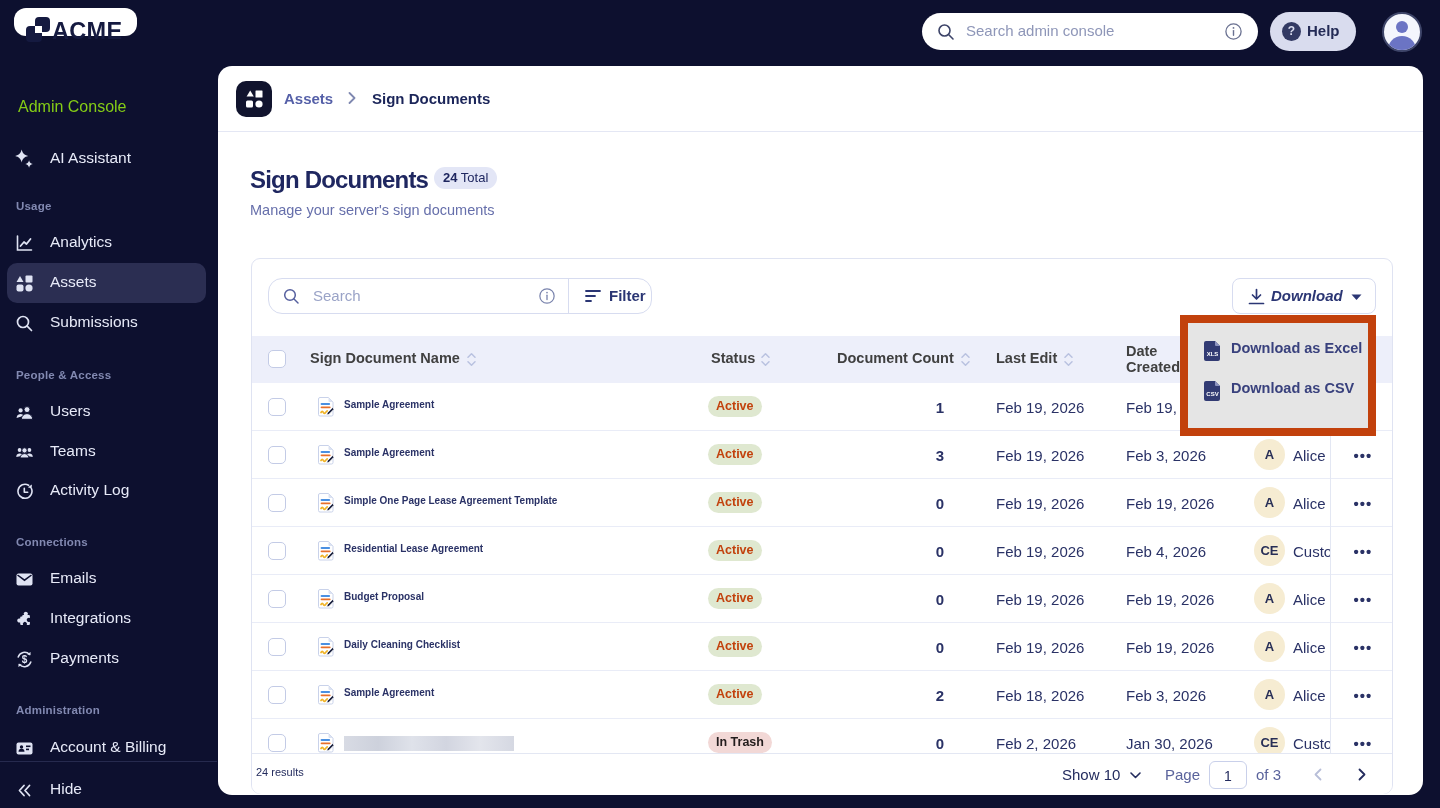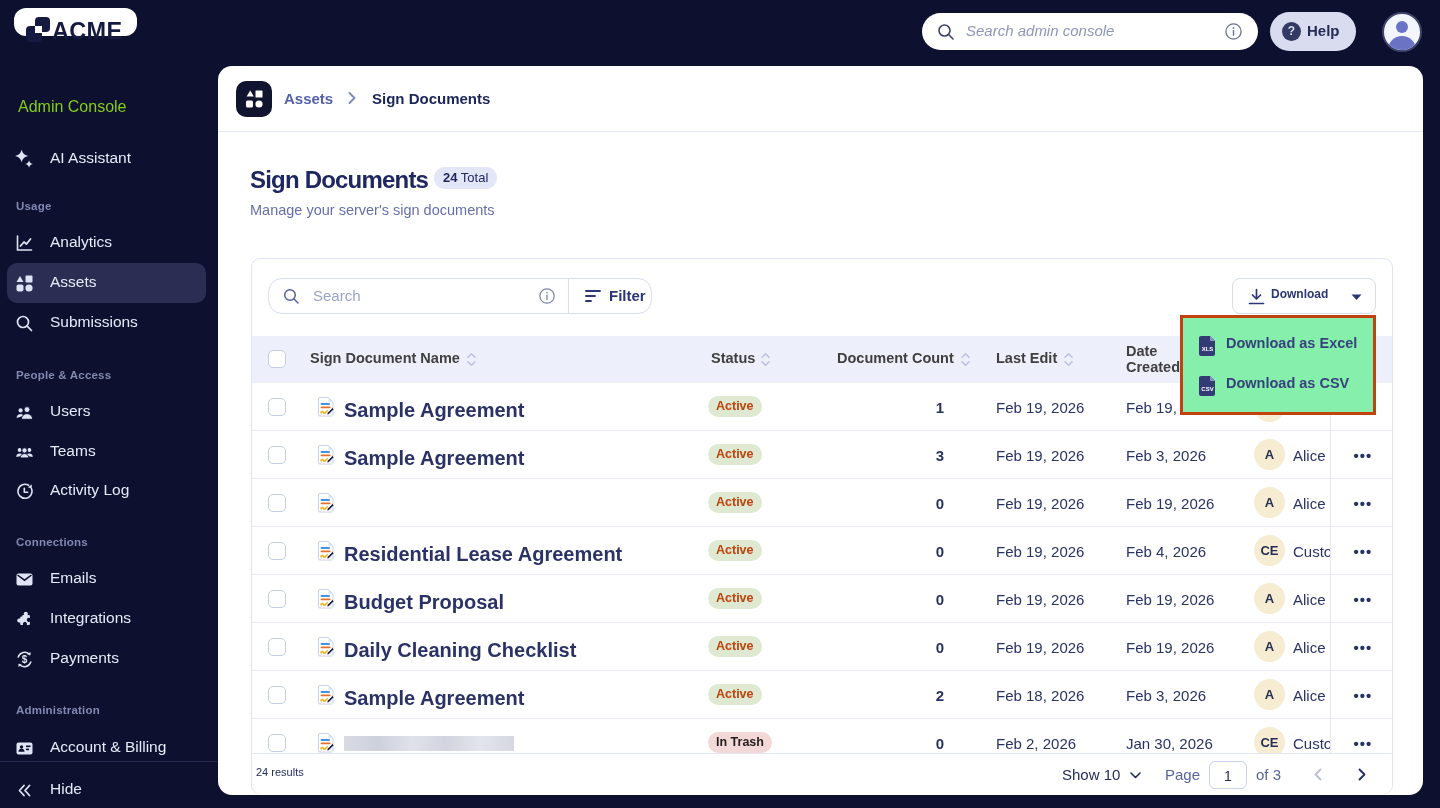--- a/index.html
+++ b/index.html
@@ -2,21 +2,21 @@
 <html><head>
 <meta charset="utf-8">
 <style>
   * { margin:0; padding:0; box-sizing:border-box; }
   html,body { width:1440px; height:808px; overflow:hidden; }
   body { background:#0d102f; font-family:"Liberation Sans", sans-serif; position:relative; }
   .abs { position:absolute; }
 
   
   .logo { left:14px; top:8px; width:123px; height:28px; background:#fff; border-radius:12px; }
-  .searchpill { left:922px; top:13px; width:336px; height:37px; background:#fff; border-radius:19px;font-style:italic; }
+  .searchpill { left:922px; top:13px; width:336px; height:37px; background:#fff; border-radius:19px; }
   .searchpill .ph { position:absolute; left:44px; top:9px; font-size:15px; color:#8e96b8; }
   .helppill { left:1270px; top:12px; width:86px; height:39px; background:#d9dcee; border-radius:20px; }
   .helppill .q { position:absolute; left:12px; top:10px; width:19px; height:19px; border-radius:50%; background:#323963; color:#d9dcee; font-weight:bold; font-size:12px; text-align:center; line-height:19px; }
   .helppill .t { position:absolute; left:37px; top:10px; font-size:15px; font-weight:bold; color:#242b56;text-align:center; }
   .avatar { left:1382px; top:12px; width:40px; height:40px; border-radius:50%; background:#f4f6fd; border:2px solid #3e4569; overflow:hidden; }
 
   
   .side-title { left:18px; top:98px; font-size:16px; color:#84cc16; }
   .sec-label { left:16px; font-size:11.5px; font-weight:bold; color:#8289b1; letter-spacing:.2px; }
   .nav-item { left:0; width:217px; height:40px; }
@@ -35,47 +35,47 @@
   .badge { left:216px; top:101px; height:22px; background:#e3e6f6; border-radius:11px; padding:0 9px; font-size:13px; color:#1f2760; line-height:22px; }
   .sub { left:32px; top:136px; font-size:14.5px; color:#666fab; }
 
   
   .panel { left:33px; top:192px; width:1142px; height:536px; border:1px solid #dfe3f2; border-radius:9px; background:#fff; }
   .toolbar-box { left:16px; top:19px; width:384px; height:36px; border:1px solid #d7dcf0; border-radius:14px; }
   .tb-div { left:299px; top:0; width:1px; height:34px; background:#d7dcf0; }
   .tb-ph { left:44px; top:8px; font-size:15px; color:#9aa3c7; }
   .tb-filter { left:340px; top:8px; font-size:15px; font-weight:bold; color:#2b3674; }
   .dl-btn { left:980px; top:19px; width:144px; height:36px; border:1px solid #d7dcf0; border-radius:8px; }
-  .dl-txt { left:38px; top:8px; font-size:12px; font-weight:bold; color:#2b3674; }
+  .dl-txt { left:38px; top:8px; font-size:15px; font-weight:bold; color:#2b3674;font-style:italic; }
 
   
   .thead { left:0; top:77px; width:1140px; height:47px; background:#edeffa; }
   .th { position:absolute; font-size:14.5px; font-weight:bold; color:#404040; }
   .vline { left:1078px; top:77px; width:1px; height:417px; background:#e3e7f3; z-index:3; }
   .row { left:0; width:1140px; height:48px; border-bottom:1px solid #e9ecf7; background:#fff; }
   .cb { position:absolute; left:16px; width:18px; height:18px; border:1.5px solid #c3cbe6; border-radius:5px; background:#fff; }
-  .name { position:absolute; left:92px; font-size:20px; font-weight:bold; color:#2a3266; }
+  .name { position:absolute; left:92px; font-size:10px; font-weight:bold; color:#2a3266; }
   .chip { position:absolute; left:456px; height:21px; border-radius:11px; font-size:12.5px; font-weight:bold; color:#c2410c; line-height:21px; padding:0 8px; }
   .chip.g { background:#dfe8d0; }
   .chip.r { background:#f2d8d6; color:#231d1d; }
   .cnt { position:absolute; width:60px; left:632px; text-align:right; font-size:15px; font-weight:bold; color:#2a3266; }
   .d1 { position:absolute; left:744px; font-size:15px; color:#2a3266; }
   .d2 { position:absolute; left:874px; font-size:15px; color:#2a3266; }
   .av { position:absolute; left:1002px; width:31px; height:31px; border-radius:50%; background:#f6ecd2; text-align:center; font-size:13px; font-weight:bold; color:#272e56; }
   .pn { position:absolute; left:1041px; font-size:15px; color:#2a3266; white-space:nowrap; max-width:37px; overflow:hidden; }
   .dots { position:absolute; left:1097px; width:28px; text-align:center; font-size:15px; font-weight:bold; color:#2a3266; letter-spacing:1px; }
 
   
   .pfoot { left:0; top:494px; width:1140px; height:41px; border-top:1px solid #e3e7f3; background:#fff; border-radius:0 0 9px 9px; }
   .pf-res { position:absolute; left:4px; top:12px; font-size:11px; color:#242c5e; }
   .pf-t { position:absolute; top:12px; font-size:15px; color:#5a639c; }
   .pf-in { position:absolute; left:957px; top:7px; width:38px; height:28px; border:1px solid #c9d0ea; border-radius:6px; text-align:center; font-size:14px; color:#242c5e; line-height:28px; }
 
   
-  .ddown { z-index:10; left:962px; top:249px; width:196px; height:100px; background:#86efac; border:3px solid #c2410c; }
+  .ddown { z-index:10; left:962px; top:249px; width:196px; height:121px; background:#e5e5e5; border:8px solid #c2410c; }
   .dd-item { position:absolute; left:16px; font-size:14.5px; font-weight:bold; color:#39417d; }
 </style>
 </head>
 <body>
 
 <div class="abs logo">
   <svg width="123" height="41" viewBox="0 0 123 41">
     <rect x="12" y="18" width="16" height="16" rx="4" fill="#151a40"></rect>
     <rect x="21" y="9" width="15" height="15" rx="4" fill="#151a40"></rect>
     <rect x="21" y="18" width="7" height="7" fill="#fff"></rect>
@@ -337,20 +337,21 @@
       <div class="av" style="top:8px;line-height:31px">A</div>
       <div class="pn" style="top:16px">Alice</div>
       <div class="dots" style="top:16px">•••</div>
     </div>
 
     <div class="abs row" style="top:220px">
       <div class="cb" style="top:15px"></div>
       <svg style="position:absolute;left:65px;top:14px" width="19" height="20">
           <use href="#dicon"></use>
         </svg>
+      <div class="name" style="top:16px">Simple One Page Lease Agreement Template</div>
       <div class="chip g" style="top:13px">Active</div>
       <div class="cnt" style="top:16px">0</div>
       <div class="d1" style="top:16px">Feb 19, 2026</div>
       <div class="d2" style="top:16px">Feb 19, 2026</div>
       <div class="av" style="top:8px;line-height:31px">A</div>
       <div class="pn" style="top:16px">Alice</div>
       <div class="dots" style="top:16px">•••</div>
     </div>
 
     <div class="abs row" style="top:268px">

